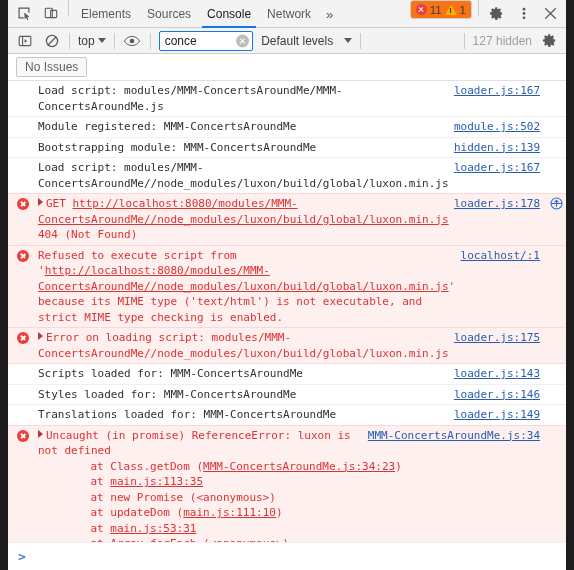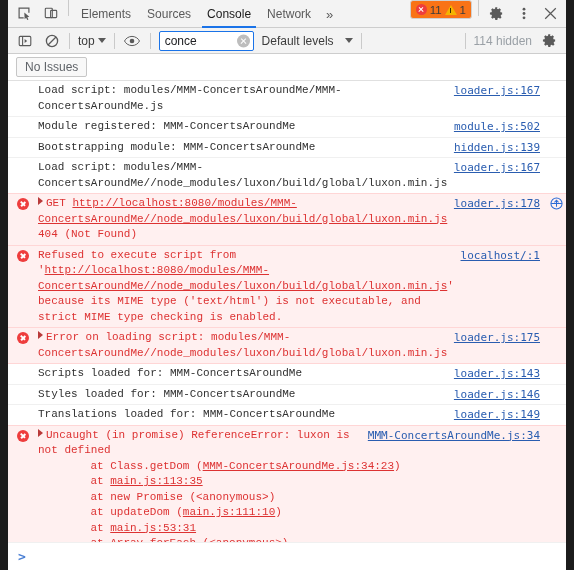--- a/index.html
+++ b/index.html
@@ -185,21 +185,20 @@
     width: 30px; min-width: 30px;
     display: flex; align-items: flex-start; justify-content: center;
     padding-top: 2px;
   }
   .msg .body {
     flex: 1; min-width: 0;
     padding-right: 4px;
     color: #303030;
     line-height: 15.5px;
     word-break: break-word;
-    font-family: Liberation Mono, monospace;
   }
   .msg.error .body { color: #dd3232; }
   .msg .src {
     color: #2a5db0; font-size: 11px;
     text-decoration: underline;
     white-space: nowrap; padding-right: 6px;
     align-self: flex-start; padding-top: 0px;
     line-height: 15.5px; cursor: default;
   }
   .msg .netbtn {
@@ -340,21 +339,21 @@
         <span class="clearbtn"></span>
       </div>
 
       <div class="levels">
         <span>Default levels</span>
         <span class="caret"></span>
       </div>
       <div class="vsep"></div>
       <div class="spacer"></div>
       <div class="vsep"></div>
-      <div class="hidden-count">114 hidden</div>
+      <div class="hidden-count">127 hidden</div>
       <div class="tbtn">
         <svg width="15" height="15" viewBox="0 0 16 16">
           <path fill="#5a5a5a" d="M8 5.3a2.7 2.7 0 100 5.4 2.7 2.7 0 000-5.4zm0 4.2a1.5 1.5 0 110-3 1.5 1.5 0 010 3z"></path>
           <path fill="#5a5a5a" d="M14 9.1V6.9l-1.7-.3a4.6 4.6 0 00-.5-1.2l1-1.4-1.6-1.6-1.4 1a4.6 4.6 0 00-1.2-.5L8.9 1.2H6.7l-.3 1.7a4.6 4.6 0 00-1.2.5l-1.4-1L2.2 4l1 1.4a4.6 4.6 0 00-.5 1.2L1 6.9v2.2l1.7.3c.1.4.3.8.5 1.2l-1 1.4 1.6 1.6 1.4-1c.4.2.8.4 1.2.5l.3 1.7h2.2l.3-1.7c.4-.1.8-.3 1.2-.5l1.4 1 1.6-1.6-1-1.4c.2-.4.4-.8.5-1.2L14 9.1z"></path>
         </svg>
       </div>
     </div>
 
     <div class="issuesbar">
       <div class="issuesbtn">No Issues</div>

